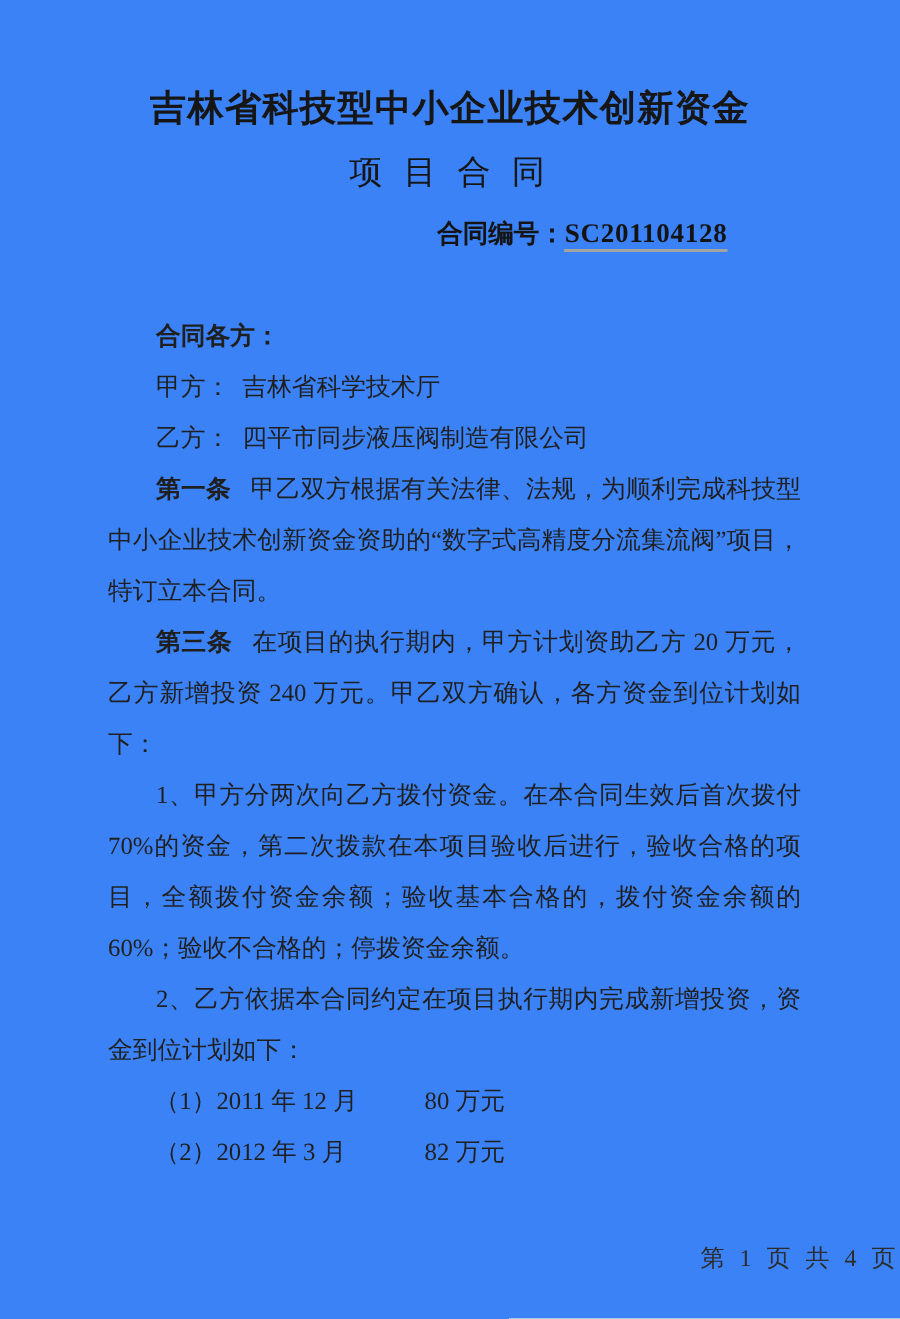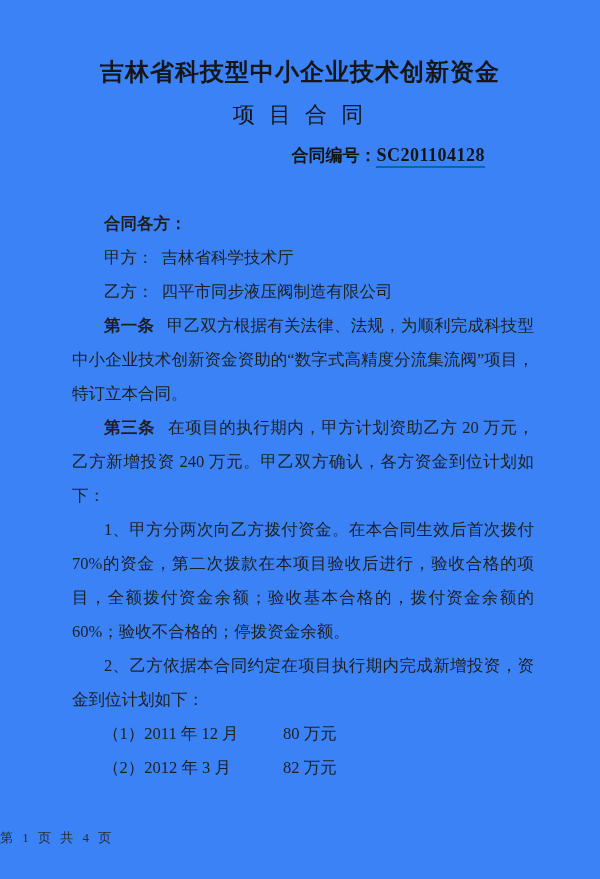--- a/index.html
+++ b/index.html
@@ -44,21 +44,21 @@
     font-size: 17px;
     font-weight: 700;
     color: #141414;
     white-space: nowrap;
   }
   .contract-no-value {
     font-family: "Liberation Serif", "DejaVu Serif", serif;
     font-size: 18px;
     font-weight: 700;
     letter-spacing: 0.5px;
-    border-bottom: 2px solid #0369a1;
+    border-bottom: 2px solid #a3a3a3;
     padding-bottom: 1px;
   }
   .body-text {
     margin: 40px 66px 0 72px; 
     font-size: 16.5px;
     line-height: 34px;
     text-align: justify;
     color: #1f1f1f;
   }
   .body-text p { margin: 0; }
@@ -75,22 +75,22 @@
   }
   .schedule-date {
     display: inline-block;
     width: 180px;
   }
   .page-footer {
     position: absolute;
     left: 0;
     top: 829px;
     width: 100%;
-    text-align: left;
-    font-size: 13px;
+    text-align: right;
+    font-size: 16px;
     letter-spacing: 3px;
     color: #2c2c2c;
   }
 </style>
 </head>
 <body>
 
 <div class="page">
 
   <h1 class="doc-title">吉林省科技型中小企业技术创新资金</h1>

